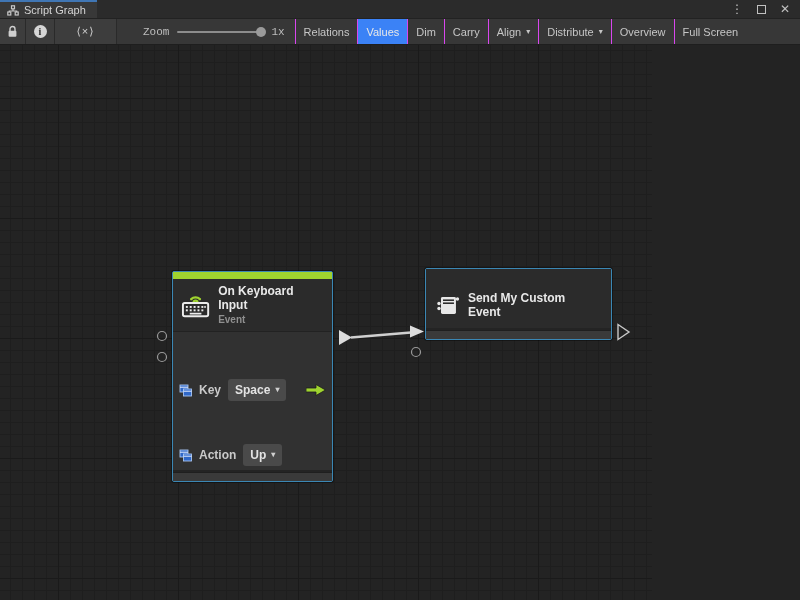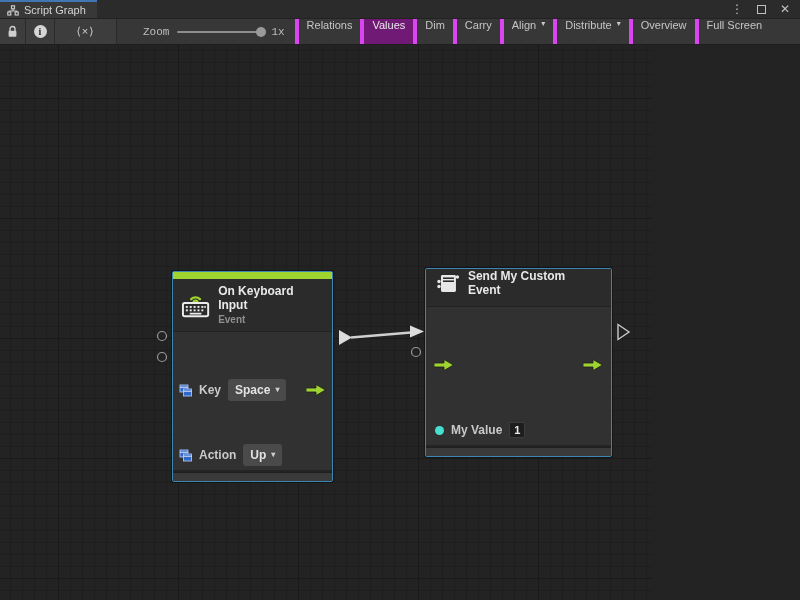--- a/index.html
+++ b/index.html
@@ -25,23 +25,23 @@
   .tseg.lock { width:26px; } .tseg.info { width:29px; } .tseg.code { width:62px; color:#cfcfcf; font-size:11px; letter-spacing:1px;}
   .info-badge { width:13px; height:13px; border-radius:50%; background:#d6d6d6; color:#2b2b2b;
                 font-size:10px; font-weight:bold; display:flex; align-items:center; justify-content:center;
                 font-family:"Liberation Serif", serif; }
   .graphname { display:flex; align-items:center; gap:6px; margin-left:16px; color:#c9c9c9; }
   .zoomgrp { display:flex; align-items:center; gap:8px; margin-left:26px;font-family:Liberation Mono, monospace; }
   .zoomtrack { position:relative; width:86px; height:2px; background:#8d8d8d; border-radius:1px; }
   .zoomhandle { position:absolute; right:-3px; top:-4px; width:10px; height:10px; border-radius:50%;
                 background:#9a9a9a; }
   .tgl-group { display:flex; align-items:stretch; margin-left:10px; }
-  .tbtn { display:flex; align-items:flex-start; padding:0 8px; border-left:4px solid #d946ef; color:#c6c6c6;
+  .tbtn { display:flex; align-items:center; padding:0 8px; border-left:1px solid #d946ef; color:#c6c6c6;
           gap:5px; }
-  .tbtn.active { background:#701a75; color:#e8e8e8; }
+  .tbtn.active { background:#3b82f6; color:#e8e8e8; }
   .caret { font-size:8px; color:#c6c6c6; }
 
   
   .canvas { position:absolute; left:0; top:45px; width:652px; height:555px; background-color:#232323;
     background-image:
       linear-gradient(#1a1a1a 1px, transparent 1px),
       linear-gradient(90deg,#1a1a1a 1px, transparent 1px),
       linear-gradient(#1e1e1e 1px, transparent 1px),
       linear-gradient(90deg,#1e1e1e 1px, transparent 1px);
     background-size:120px 120px, 120px 120px, 12px 12px, 12px 12px;
@@ -60,21 +60,21 @@
   .node-footer { height:9px; background:#3a3a3a; margin-top:2px; border-top:1px solid #1f1f1f; }
   .dropdown { display:inline-flex; align-items:center; gap:5px; background:#4a4a4a; border-radius:3px;
               padding:4px 7px; color:#e2e2e2; font-size:12px; line-height:1.2; }
   .dropdown .caret { font-size:8px; color:#d0d0d0; }
   .valfield { min-width:16px; text-align:center; background:#1d1d1d; border:1px solid #3c3c3c;
               border-radius:2px; color:#e8e8e8; font-size:11px; padding:1px 4px; }
   .arrow-right-slot { margin-left:auto; display:flex; }
   .tealdot { width:9px; height:9px; border-radius:50%; background:#45e0cf; }
   #node1 { left:172px; top:226px; width:161px; }
   #node2 { left:425px; top:223px; width:187px; }
-  #node2 .node-header { background:#2b2b2b; padding:0 10px 9px 9px; }
+  #node2 .node-header { background:#2b2b2b; padding:22px 10px 9px 9px; }
   #node2 .row-flow { justify-content:space-between; padding:0 2px; }
 </style>
 </head>
 <body>
 
 <div class="tabbar">
   <div class="tab">
     <svg width="12" height="11" viewBox="0 0 12 11">
       <g stroke="#c8c8c8" stroke-width="1.2" fill="none">
         <rect x="4.5" y="0.8" width="3" height="3"></rect>
@@ -222,31 +222,16 @@
       <svg width="25" height="25" viewBox="0 0 25 25">
         <rect x="6" y="4" width="15" height="17" rx="1.5" fill="#e8e8e8"></rect>
         <line x1="8" y1="7.2" x2="19" y2="7.2" stroke="#2d2d2d" stroke-width="1.6"></line>
         <line x1="8" y1="10.2" x2="19" y2="10.2" stroke="#2d2d2d" stroke-width="1.6"></line>
         <circle cx="4" cy="10.5" r="1.7" fill="#e8e8e8"></circle>
         <circle cx="4" cy="15.5" r="1.7" fill="#e8e8e8"></circle>
         <circle cx="22.5" cy="6" r="1.7" fill="#e8e8e8"></circle>
       </svg>
       <div class="node-title">Send My Custom Event</div>
     </div>
-    <div class="node-body">
-      <div class="node-row row-flow">
-        <svg width="20" height="12" viewBox="0 0 20 12">
-          <path d="M0 4h10V0.5L19.5 6 10 11.5V8H0z" fill="#9fd32f" stroke="#1d1d1d" stroke-width="0.8"></path>
-        </svg>
-        <svg width="20" height="12" viewBox="0 0 20 12">
-          <path d="M0 4h10V0.5L19.5 6 10 11.5V8H0z" fill="#9fd32f" stroke="#1d1d1d" stroke-width="0.8"></path>
-        </svg>
-      </div>
-      <div class="node-row" style="padding-left:3px;">
-        <span class="tealdot"></span>
-        <span>My Value</span>
-        <span class="valfield">1</span>
-      </div>
-    </div>
     <div class="node-footer"></div>
   </div>
 
 </div>
 
 </body></html>

